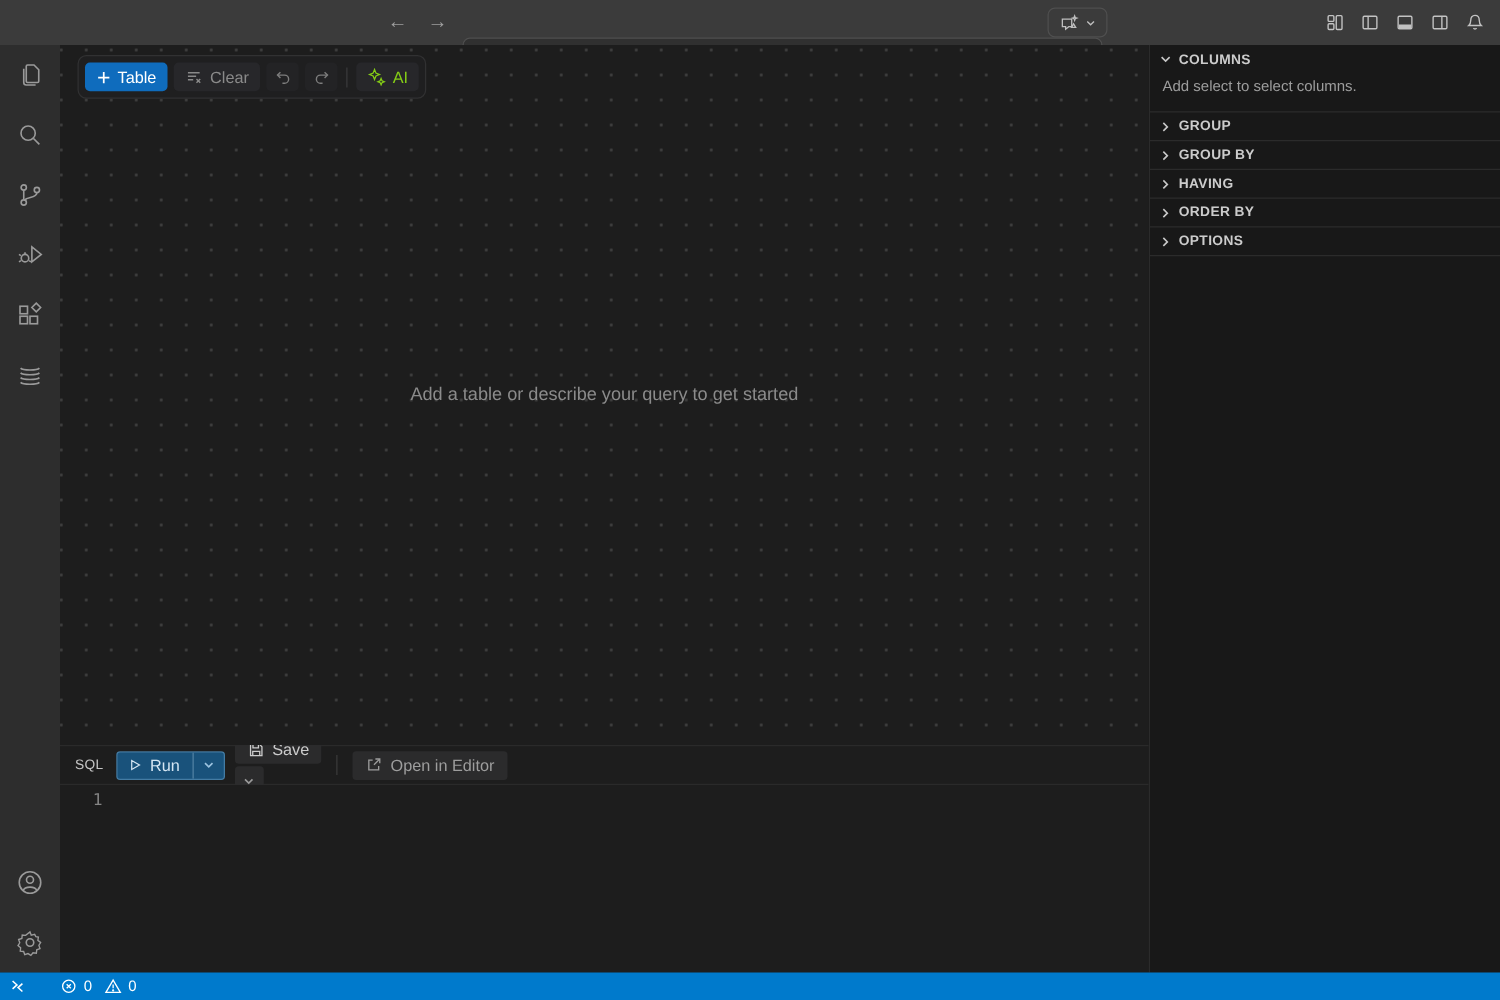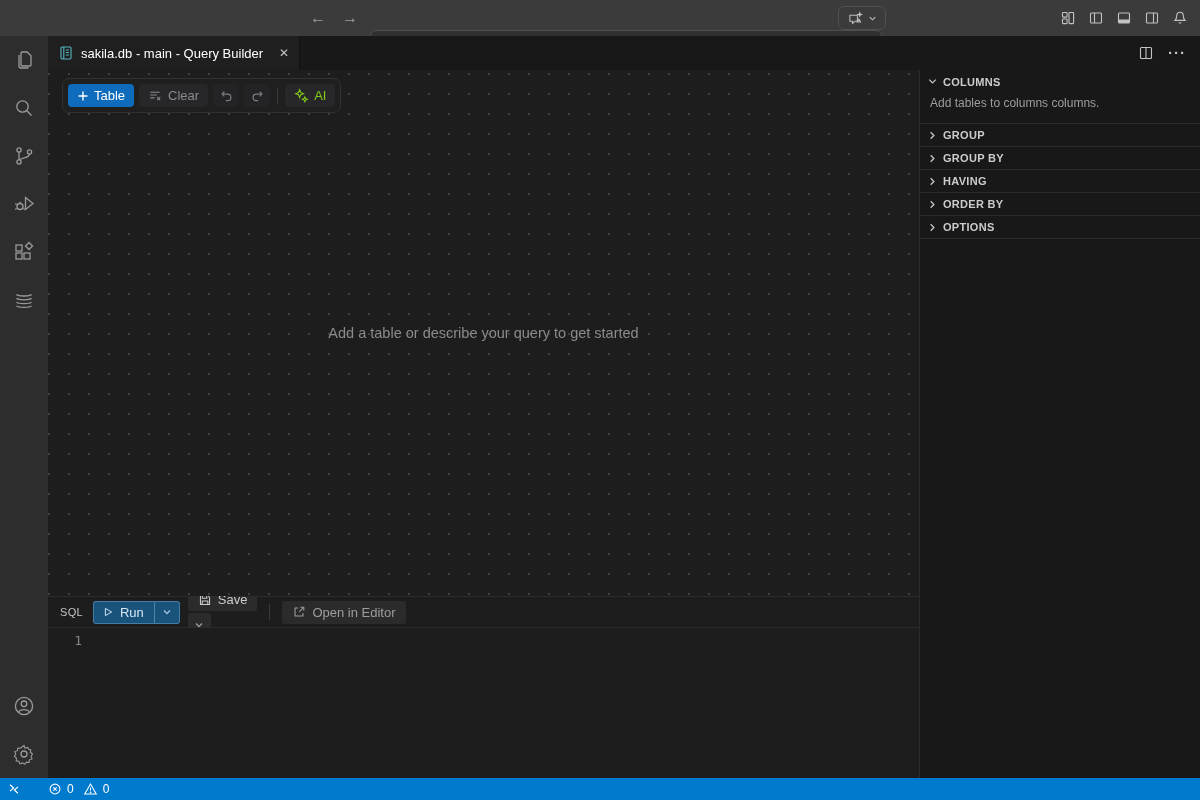--- a/index.html
+++ b/index.html
@@ -217,42 +217,20 @@
     <div class="ab-item">
       <svg width="24" height="24" viewBox="0 0 24 24" fill="none" stroke="currentColor" stroke-width="1.3">
         <circle cx="12" cy="12" r="3"></circle>
         <path d="M12 3.5l1 2.6 2.7-.6 1 1.8 2 .3-.4 2.7 2.2 1.7-1.4 2.3.9 2.6-2.6.9-.3 2.7-2.7-.3-1.7 2.1-2.3-1.4-2.6.9-.9-2.6-2.7-.3.3-2.7-2.1-1.7 1.4-2.3-.9-2.6 2.6-.9.3-2.7 2.7.3z" stroke-width="1.1"></path>
         </svg>
     </div>
   </div>
 
   <div class="workbench">
 
-    <div class="tabstrip">
-      <div class="tab">
-        <span>
-          <svg width="16" height="16" viewBox="0 0 16 16" fill="none" stroke="#56b6c2" stroke-width="1.1">
-            <rect x="3" y="2" width="10" height="12" rx="1.2"></rect>
-              <path d="M5.8 2v12"></path>
-            <path d="M7.8 5h3.2M7.8 7.5h3.2M7.8 10h3.2"></path>
-            </svg>
-        </span>
-        <span>sakila.db - main - Query Builder</span>
-        <span class="tab-close">✕</span>
-      </div>
-      <div class="editor-actions">
-        <span>
-          <svg width="16" height="16" viewBox="0 0 16 16" fill="none" stroke="currentColor" stroke-width="1.1">
-            <rect x="2.5" y="2.5" width="11" height="11" rx="1"></rect>
-              <path d="M8 2.5v11"></path>
-            </svg>
-        </span>
-        <span class="ellipsis">···</span>
-      </div>
-    </div>
 
     <div class="content">
 
       <div class="editor-col">
 
         <div class="canvas">
           <div class="float-toolbar">
             <div class="ft-btn ft-primary">
               <span>
                 <svg width="12" height="12" viewBox="0 0 12 12" fill="none" stroke="#ffffff" stroke-width="1.4">
@@ -362,21 +340,21 @@
 
       <div class="right-panel">
         <div class="section-header">
           <span class="chev">
             <svg width="11" height="11" viewBox="0 0 12 12" fill="none" stroke="currentColor" stroke-width="1.4">
               <path d="M2.5 4l3.5 3.5L9.5 4"></path>
               </svg>
           </span>
           <span>COLUMNS</span>
         </div>
-        <div class="section-body">Add tables to columns columns.</div>
+        <div class="section-body">Add select to select columns.</div>
 
         <div class="section-header bordered">
           <span class="chev">
             <svg width="11" height="11" viewBox="0 0 12 12" fill="none" stroke="currentColor" stroke-width="1.4">
               <path d="M4 2.5L7.5 6 4 9.5"></path>
               </svg>
           </span>
           <span>GROUP</span>
         </div>
         <div class="section-header bordered">

